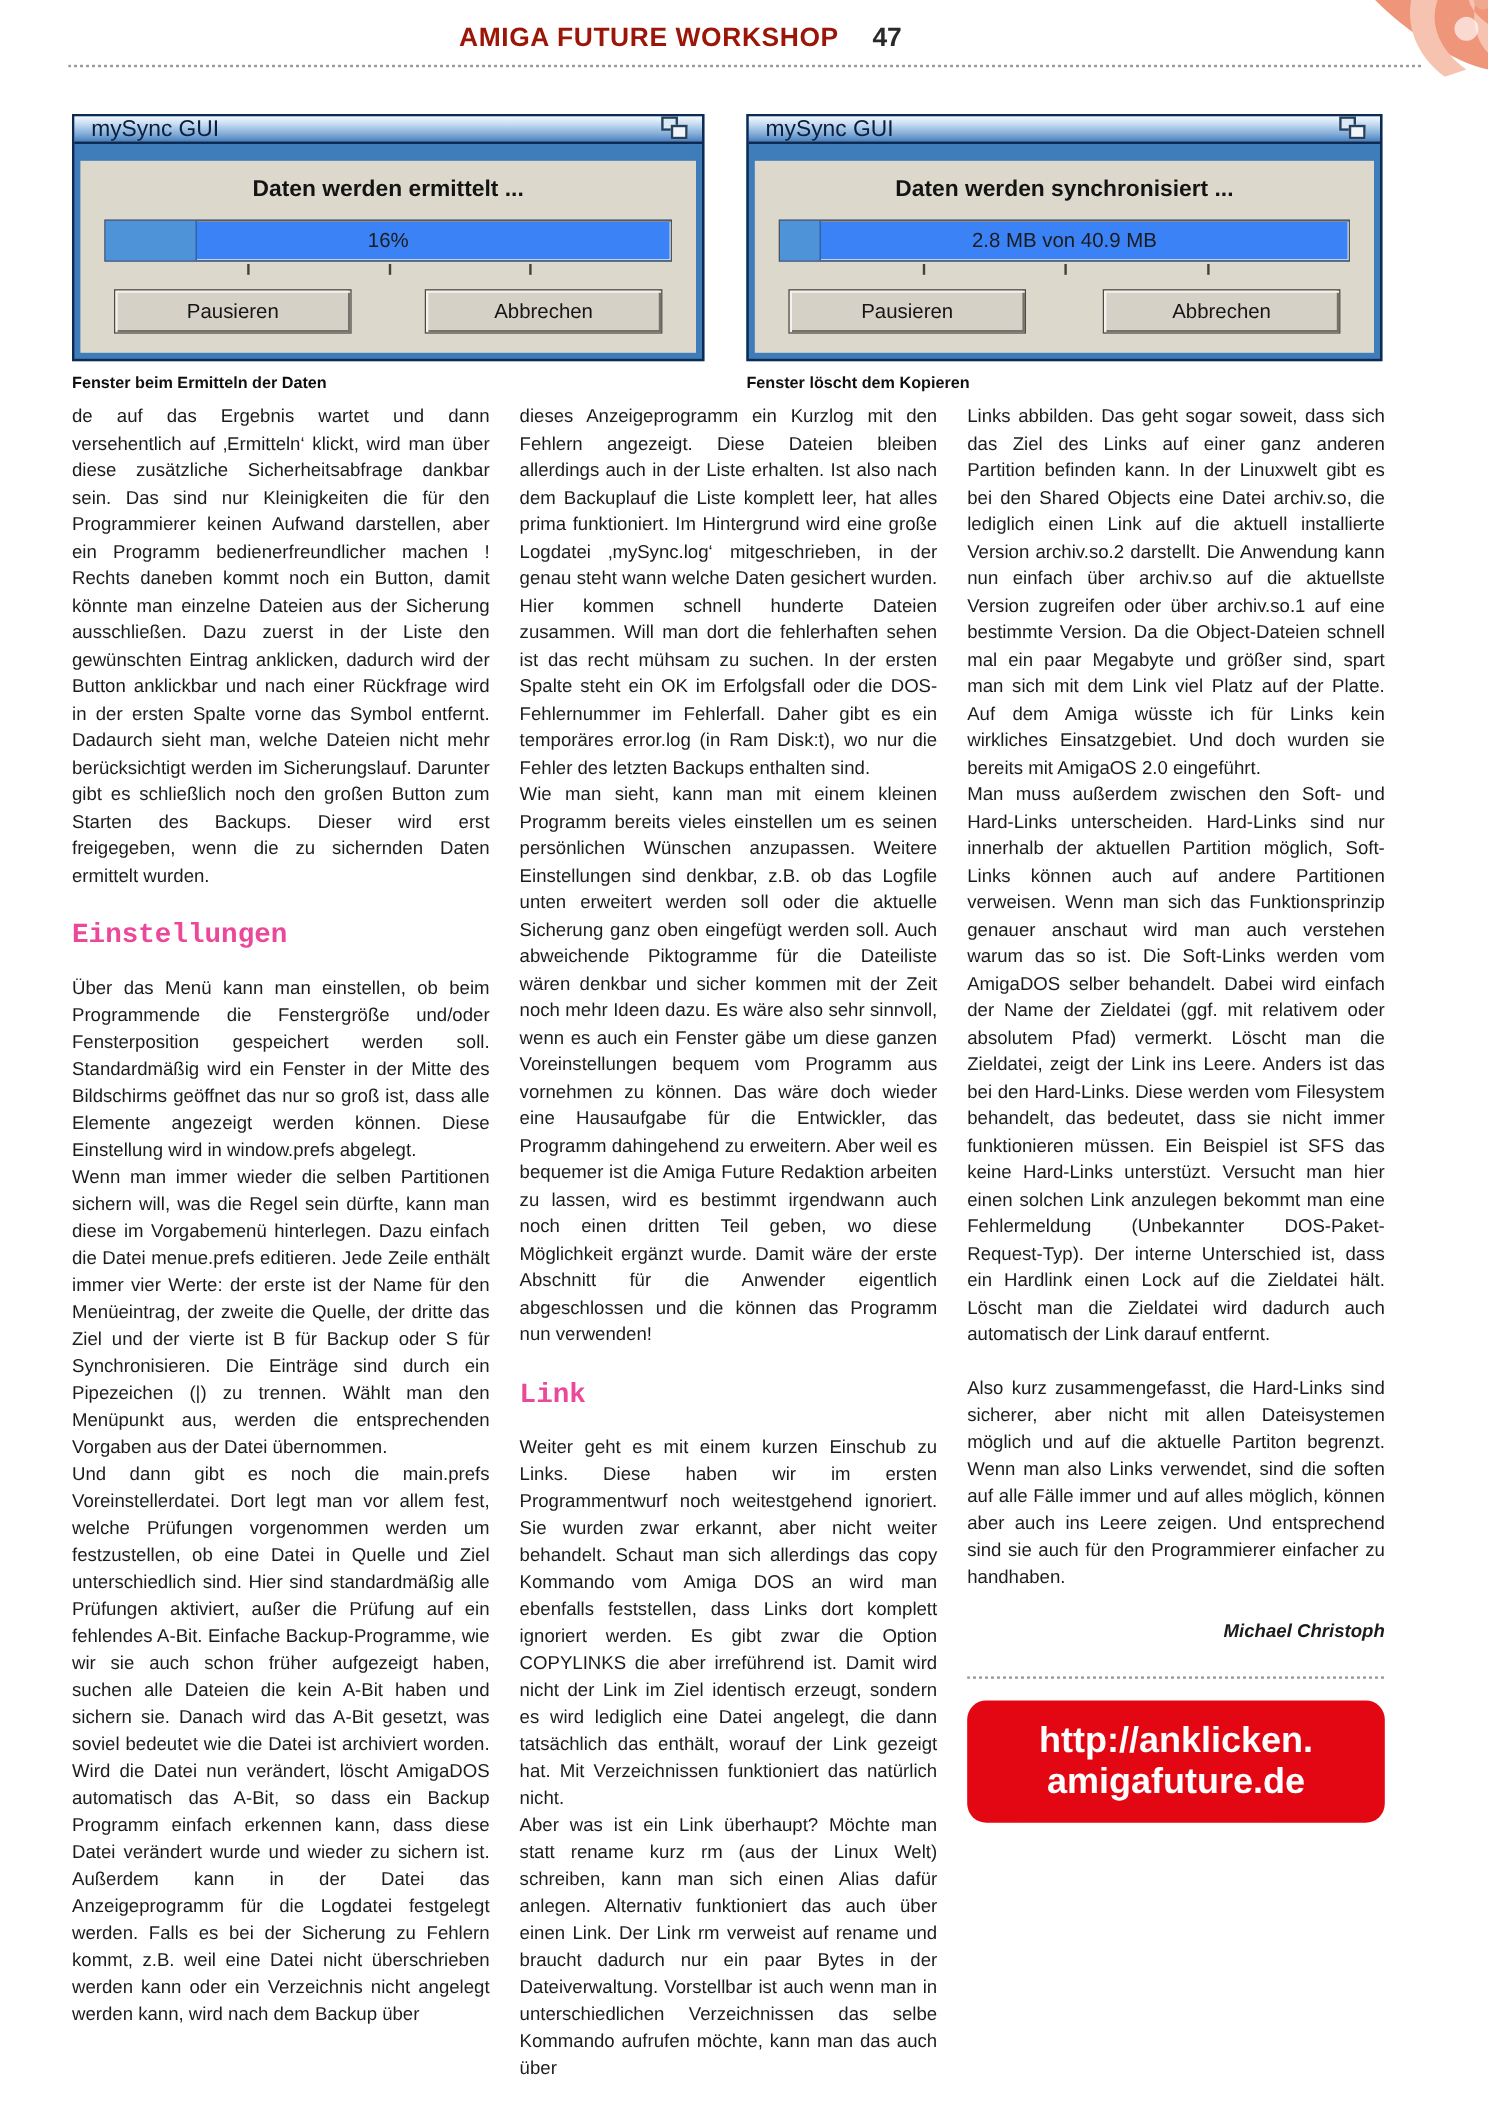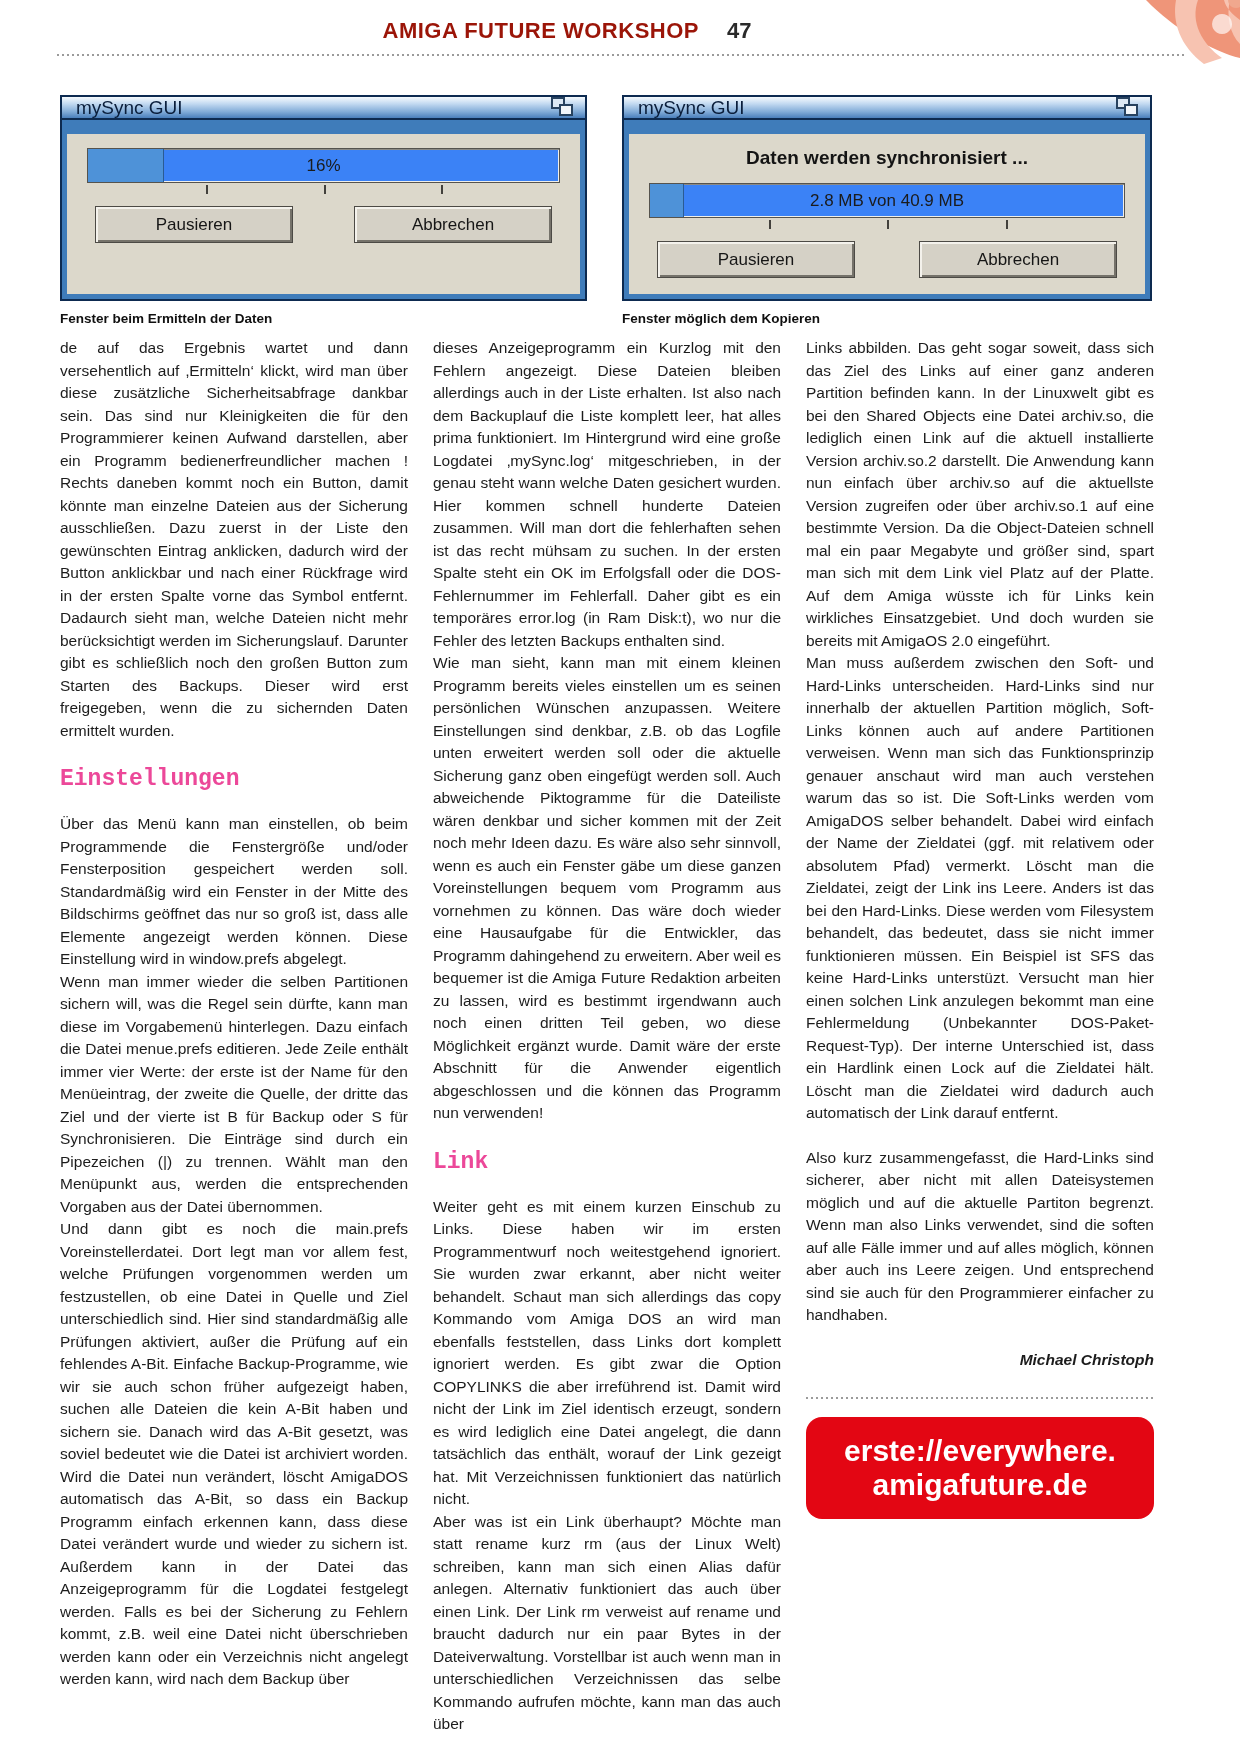--- a/index.html
+++ b/index.html
@@ -67,20 +67,21 @@
 
   <div class="window left">
     <div class="titlebar">
       <span class="window-title">mySync GUI</span>
       <span class="depth-gadget">
           <i class="sq back"></i>
           <i class="sq front"></i>
         </span>
     </div>
     <div class="win-body">
+      <div class="status-text">Daten werden ermittelt ...</div>
       <div class="gauge">
         <div class="gauge-fill" style="width: 16%;"></div>
         <span class="gauge-label">16%</span>
       </div>
       <div class="ticks">
           <i></i>
           <i></i>
           <i></i>
         </div>
       <div class="btn-row">
@@ -110,21 +111,21 @@
           <i></i>
         </div>
       <div class="btn-row">
         <button class="gui-btn">Pausieren</button>
         <button class="gui-btn">Abbrechen</button>
       </div>
     </div>
   </div>
 
   <div class="caption left">Fenster beim Ermitteln der Daten</div>
-  <div class="caption right">Fenster möglich dem Kopieren</div>
+  <div class="caption right">Fenster löscht dem Kopieren</div>
 
   <div class="col col1">
     <div>
         <p>de auf das Ergebnis wartet und dann versehentlich auf ‚Ermitteln‘ klickt, wird man über diese zusätzliche Sicherheitsabfrage dankbar sein. Das sind nur Kleinigkeiten die für den Programmierer keinen Aufwand darstellen, aber ein Programm bedienerfreundlicher machen ! Rechts daneben kommt noch ein Button, damit könnte man einzelne Dateien aus der Sicherung ausschließen. Dazu zuerst in der Liste den gewünschten Eintrag anklicken, dadurch wird der Button anklickbar und nach einer Rückfrage wird in der ersten Spalte vorne das Symbol entfernt. Dadaurch sieht man, welche Dateien nicht mehr berücksichtigt werden im Sicherungslauf. Darunter gibt es schließlich noch den großen Button zum Starten des Backups. Dieser wird erst freigegeben, wenn die zu sichernden Daten ermittelt wurden.</p>
       </div>
     <h2>Einstellungen</h2>
     <div>
         <p>Über das Menü kann man einstellen, ob beim Programmende die Fenstergröße und/oder Fensterposition gespeichert werden soll. Standardmäßig wird ein Fenster in der Mitte des Bildschirms geöffnet das nur so groß ist, dass alle Elemente angezeigt werden können. Diese Einstellung wird in window.prefs abgelegt.</p>
         <p>Wenn man immer wieder die selben Partitionen sichern will, was die Regel sein dürfte, kann man diese im Vorgabemenü hinterlegen. Dazu einfach die Datei menue.prefs editieren. Jede Zeile enthält immer vier Werte: der erste ist der Name für den Menüeintrag, der zweite die Quelle, der dritte das Ziel und der vierte ist B für Backup oder S für Synchronisieren. Die Einträge sind durch ein Pipezeichen (|) zu trennen. Wählt man den Menüpunkt aus, werden die entsprechenden Vorgaben aus der Datei übernommen.</p>
         <p>Und dann gibt es noch die main.prefs Voreinstellerdatei. Dort legt man vor allem fest, welche Prüfungen vorgenommen werden um festzustellen, ob eine Datei in Quelle und Ziel unterschiedlich sind. Hier sind standardmäßig alle Prüfungen aktiviert, außer die Prüfung auf ein fehlendes A-Bit. Einfache Backup-Programme, wie wir sie auch schon früher aufgezeigt haben, suchen alle Dateien die kein A-Bit haben und sichern sie. Danach wird das A-Bit gesetzt, was soviel bedeutet wie die Datei ist archiviert worden. Wird die Datei nun verändert, löscht AmigaDOS automatisch das A-Bit, so dass ein Backup Programm einfach erkennen kann, dass diese Datei verändert wurde und wieder zu sichern ist. Außerdem kann in der Datei das Anzeigeprogramm für die Logdatei festgelegt werden. Falls es bei der Sicherung zu Fehlern kommt, z.B. weil eine Datei nicht überschrieben werden kann oder ein Verzeichnis nicht angelegt werden kann, wird nach dem Backup über</p>
@@ -147,18 +148,18 @@
     <div>
         <p>Links abbilden. Das geht sogar soweit, dass sich das Ziel des Links auf einer ganz anderen Partition befinden kann. In der Linuxwelt gibt es bei den Shared Objects eine Datei archiv.so, die lediglich einen Link auf die aktuell installierte Version archiv.so.2 darstellt. Die Anwendung kann nun einfach über archiv.so auf die aktuellste Version zugreifen oder über archiv.so.1 auf eine bestimmte Version. Da die Object-Dateien schnell mal ein paar Megabyte und größer sind, spart man sich mit dem Link viel Platz auf der Platte. Auf dem Amiga wüsste ich für Links kein wirkliches Einsatzgebiet. Und doch wurden sie bereits mit AmigaOS 2.0 eingeführt.</p>
         <p>Man muss außerdem zwischen den Soft- und Hard-Links unterscheiden. Hard-Links sind nur innerhalb der aktuellen Partition möglich, Soft-Links können auch auf andere Partitionen verweisen. Wenn man sich das Funktionsprinzip genauer anschaut wird man auch verstehen warum das so ist. Die Soft-Links werden vom AmigaDOS selber behandelt. Dabei wird einfach der Name der Zieldatei (ggf. mit relativem oder absolutem Pfad) vermerkt. Löscht man die Zieldatei, zeigt der Link ins Leere. Anders ist das bei den Hard-Links. Diese werden vom Filesystem behandelt, das bedeutet, dass sie nicht immer funktionieren müssen. Ein Beispiel ist SFS das keine Hard-Links unterstüzt. Versucht man hier einen solchen Link anzulegen bekommt man eine Fehlermeldung (Unbekannter DOS-Paket-Request-Typ). Der interne Unterschied ist, dass ein Hardlink einen Lock auf die Zieldatei hält. Löscht man die Zieldatei wird dadurch auch automatisch der Link darauf entfernt.</p>
       </div>
     <div class="gap-block">
         <p>Also kurz zusammengefasst, die Hard-Links sind sicherer, aber nicht mit allen Dateisystemen möglich und auf die aktuelle Partiton begrenzt. Wenn man also Links verwendet, sind die soften auf alle Fälle immer und auf alles möglich, können aber auch ins Leere zeigen. Und entsprechend sind sie auch für den Programmierer einfacher zu handhaben.</p>
       </div>
     <div class="author">Michael Christoph</div>
     <div class="dotted col3-rule"></div>
     <div class="promo-box">
-      <span>erste://everywhere.</span>
+      <span>http://anklicken.</span>
       <span>amigafuture.de</span>
     </div>
   </div>
 
 </div>
 
 </body></html>

